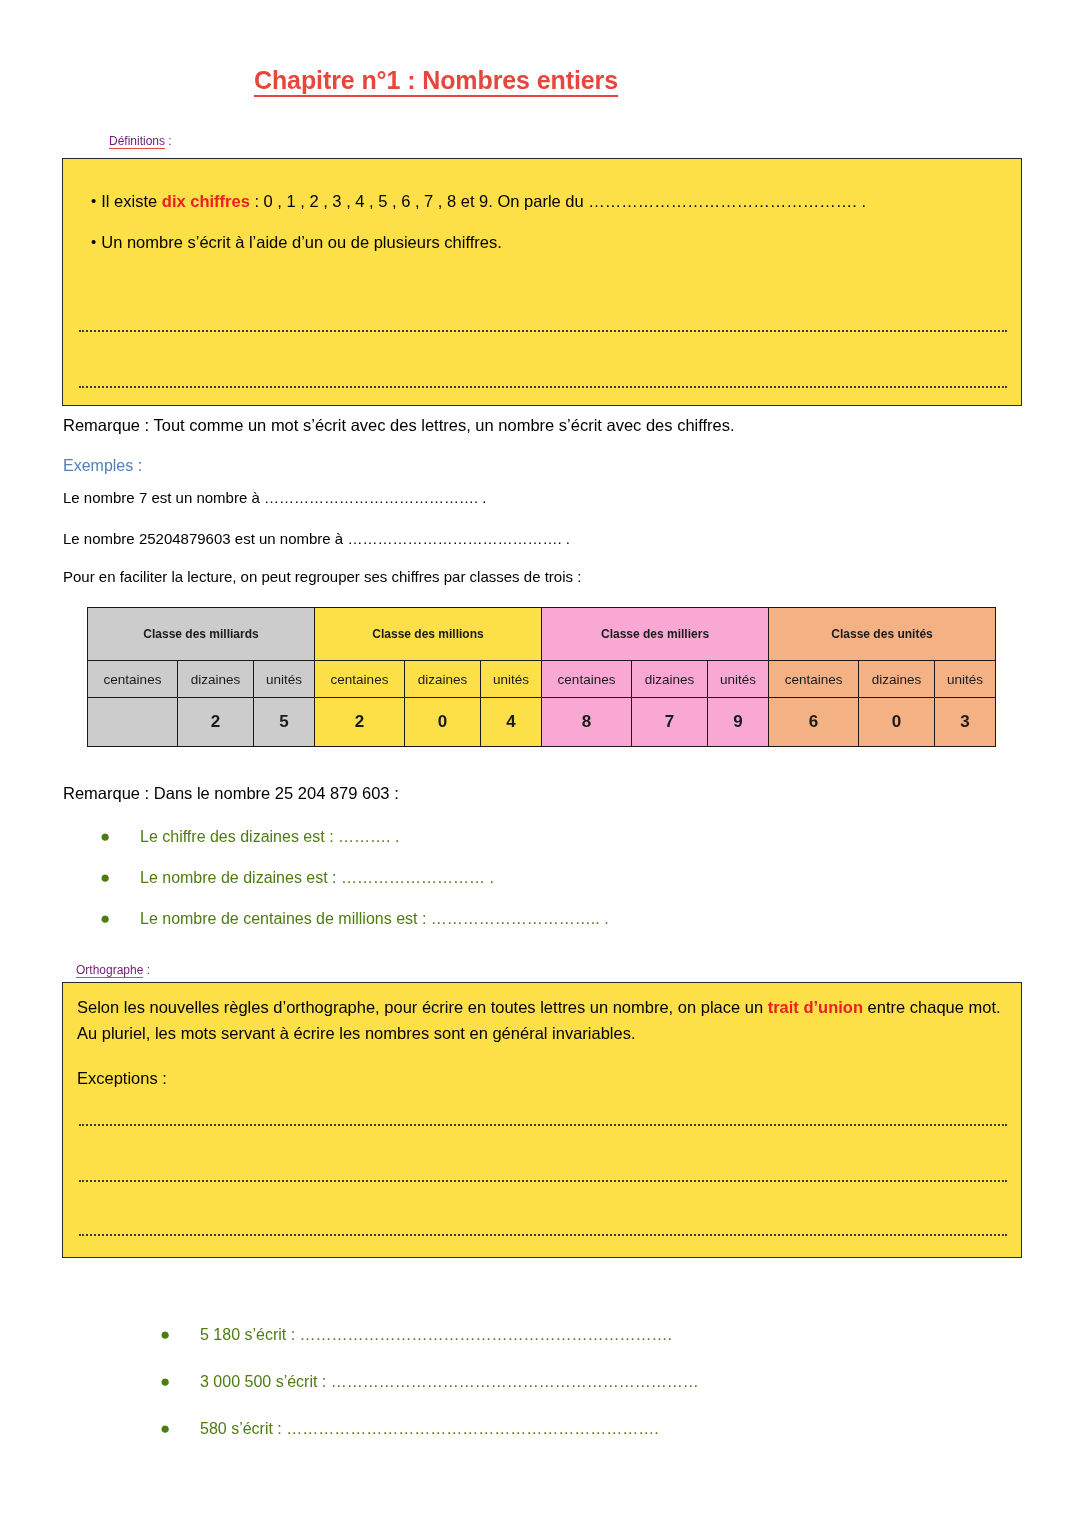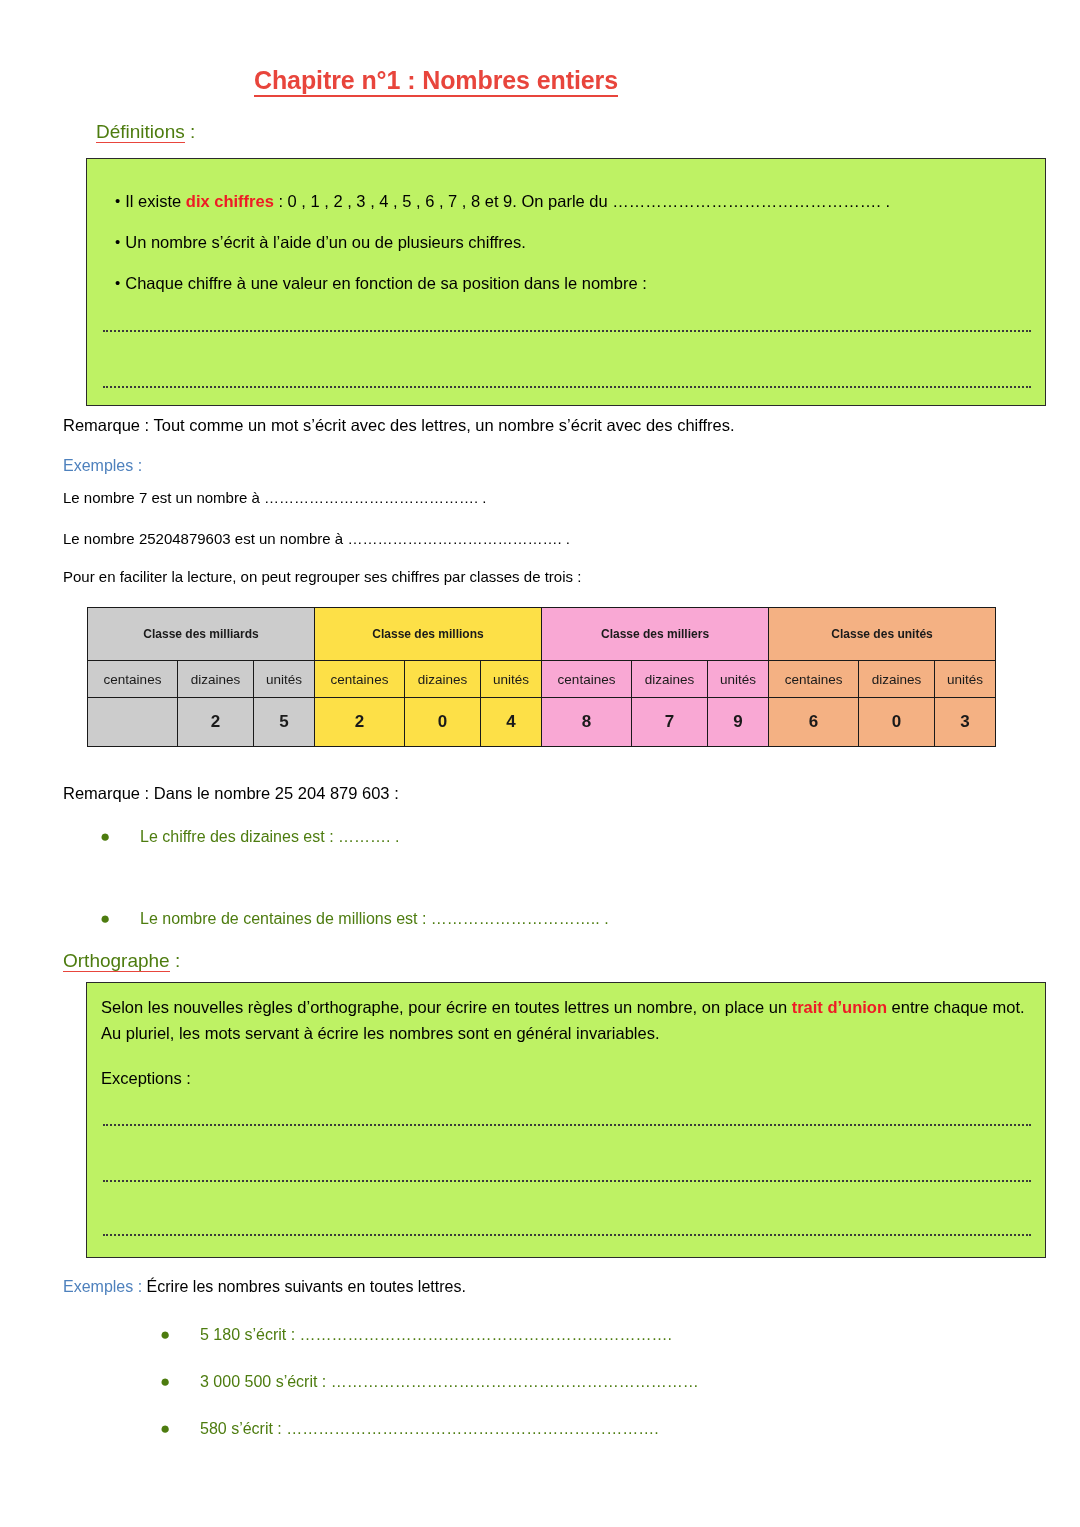--- a/index.html
+++ b/index.html
@@ -33,23 +33,23 @@
     padding-top: 66px;
     letter-spacing: -0.1px;
   }
   .doc-title span {
     border-bottom: 2px solid #E8453C;
     padding-bottom: 1px;
   }
 
   
   .heading-red {
-    color: #4d7c0f;
-    font-size: 19px;
-    margin: 0;
+    color: #701a75;
+    font-size: 12px;
+    margin: 13px;
   }
   .heading-red .u {
     border-bottom: 1.4px solid #E8453C;
   }
   .heading-blue {
     color: #4E81BD;
     font-size: 16px;
     margin: 0;
   }
 
@@ -73,24 +73,23 @@
     left: 63px;
     top: 1278px;
     font-size: 16px;
   }
   .h-exemples-2 .blue { color: #4E81BD; }
   .h-exemples-2 .black { color: #000; }
 
   
   .blue-box {
     position: absolute;
-    background: #bef264;
+    background: #fde047;
     border: 1.5px solid #2b2b2b;
     box-sizing: border-box;
-    margin-left: 24px;
   }
   #definitions-box {
     left: 62px;
     top: 158px;
     width: 960px;
     height: 248px;
   }
   #orthographe-box {
     left: 62px;
     top: 982px;
@@ -200,23 +199,20 @@
   <div class="blue-box" id="definitions-box">
 
     <div class="bullet-line" style="left:28px; top:33px;">
       <span class="dot">•</span><span>Il existe </span><span class="red-bold">dix chiffres</span><span> : 0 , 1 , 2 , 3 , 4 , 5 , 6 , 7 , 8 et 9. On parle du</span> <span>………………………………………….</span><span> .</span>
     </div>
 
     <div class="bullet-line" style="left:28px; top:74px;">
       <span class="dot">•</span><span>Un nombre s’écrit à l’aide d’un ou de plusieurs chiffres.</span>
     </div>
 
-    <div class="bullet-line" style="left:28px; top:115px;">
-      <span class="dot">•</span><span>Chaque chiffre à une valeur en fonction de sa position dans le nombre :</span>
-    </div>
 
     <div class="dotline" style="left:16px; top:170px; width:928px;"></div>
     <div class="dotline" style="left:16px; top:226px; width:928px;"></div>
   </div>
 
   <div class="para" style="left:63px; top:416px;">Remarque : Tout comme un mot s’écrit avec des lettres, un nombre s’écrit avec des chiffres.</div>
 
   <div class="heading-blue h-exemples-1">Exemples :</div>
 
   <div class="para-sm" style="left:63px; top:489px;">Le nombre 7 est un nombre à ……………………………………. .</div>
@@ -274,20 +270,23 @@
         <td class="digit c-orange">3</td>
       </tr>
     </tbody>
   </table>
 
   <div class="para" style="left:63px; top:784px;">Remarque : Dans le nombre 25 204 879 603 :</div>
 
   <div class="li-row" style="left:100px; top:827px;">
     <span class="mark">●</span><span>Le chiffre des dizaines est : ………. .</span>
   </div>
+  <div class="li-row" style="left:100px; top:868px;">
+    <span class="mark">●</span><span>Le nombre de dizaines est : ……………………… .</span>
+  </div>
   <div class="li-row" style="left:100px; top:909px;">
     <span class="mark">●</span><span>Le nombre de centaines de millions est : ………………………….. .</span>
   </div>
 
   <div class="heading-red h-orthographe">
     <span class="u">Orthographe</span><span> :</span>
   </div>
 
   <div class="blue-box" id="orthographe-box">
 
@@ -296,24 +295,20 @@
       <span class="red-bold">d’union</span><span> entre chaque mot. Au pluriel, les mots servant à écrire les nombres sont en général invariables.</span>
     </div>
 
     <div class="bullet-line" style="left:14px; top:86px;">Exceptions :</div>
 
     <div class="dotline" style="left:16px; top:140px; width:928px;"></div>
     <div class="dotline" style="left:16px; top:196px; width:928px;"></div>
     <div class="dotline" style="left:16px; top:250px; width:928px;"></div>
   </div>
 
-  <div class="h-exemples-2">
-    <span class="blue">Exemples :</span>
-    <span class="black">Écrire les nombres suivants en toutes lettres.</span>
-  </div>
 
   <div class="li-row" style="left:160px; top:1325px;">
     <span class="mark">●</span><span>5 180 s’écrit : …………………………………………………………….</span>
   </div>
   <div class="li-row" style="left:160px; top:1372px;">
     <span class="mark">●</span><span>3 000 500 s’écrit : ……………………………………………………………</span>
   </div>
   <div class="li-row" style="left:160px; top:1419px;">
     <span class="mark">●</span><span>580 s’écrit : …………………………………………………………….</span>
   </div>

